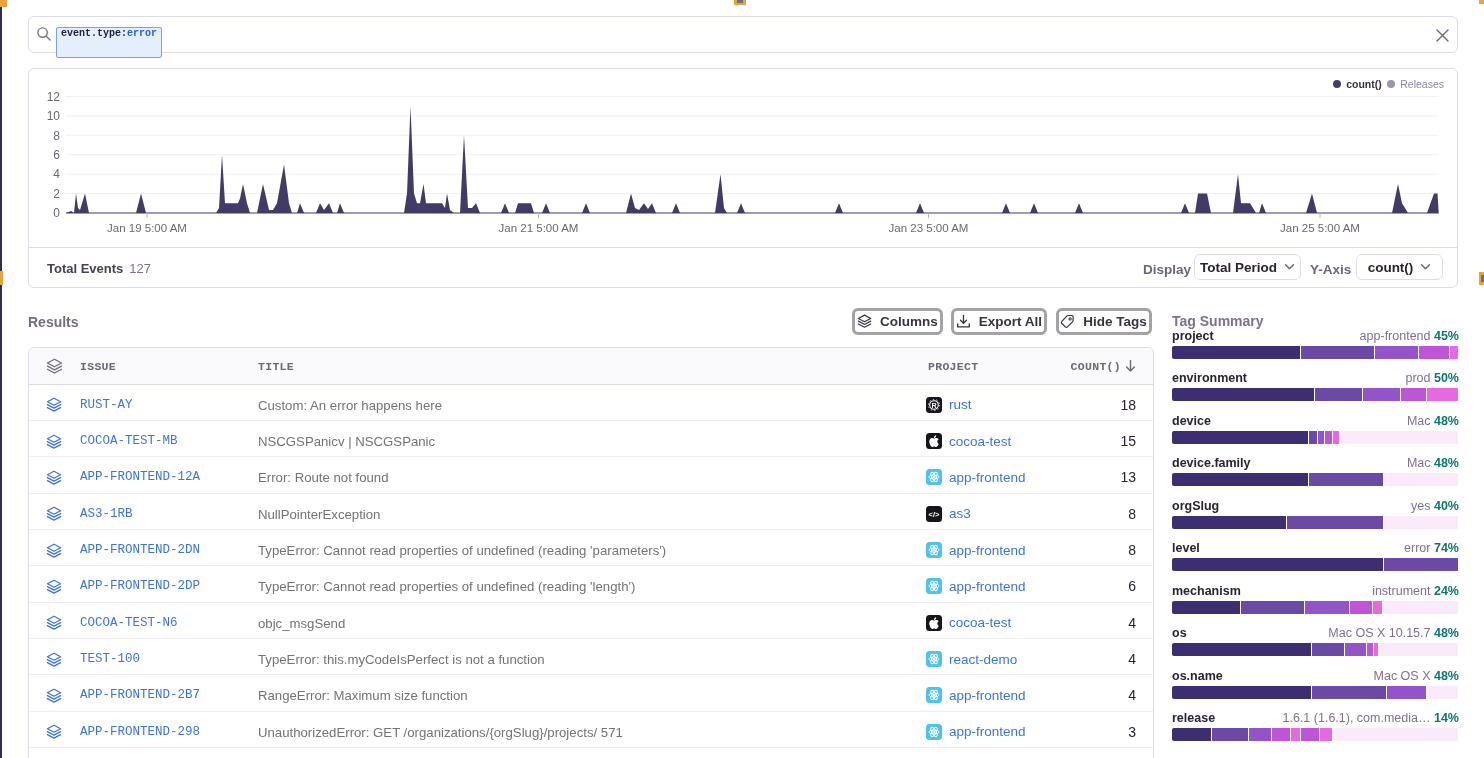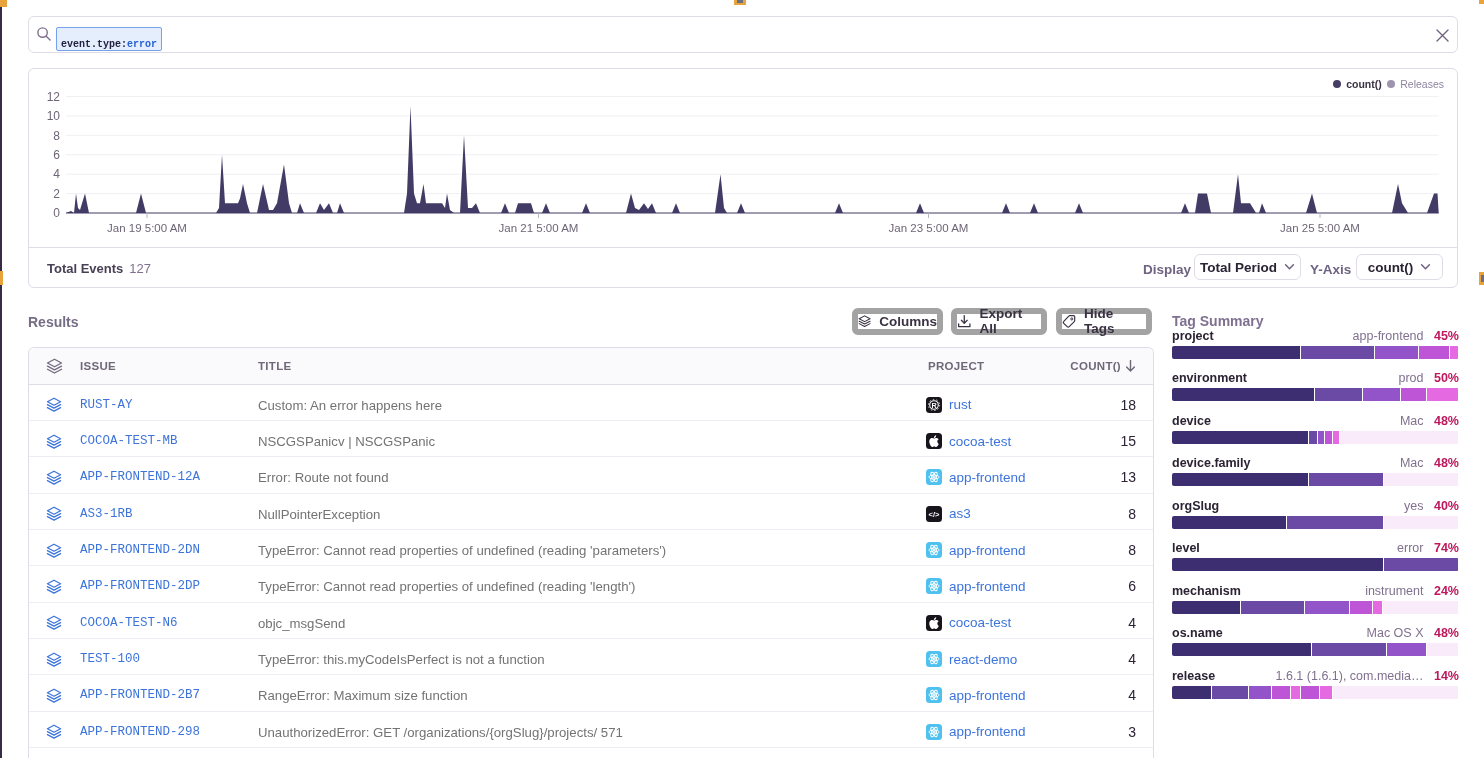--- a/index.html
+++ b/index.html
@@ -1,67 +1,67 @@
 <!DOCTYPE html>
 <html><head><meta charset="utf-8">
 <style>
 * { margin:0; padding:0; box-sizing:border-box; }
 html,body { width:1484px; height:758px; overflow:hidden; background:#fff;
   font-family:"Liberation Sans",sans-serif; color:#2b2233; }
 .abs { position:absolute; }
 .panel { position:absolute; border:1px solid #e0dce5; border-radius:6px; background:#fff; }
 
 .search { left:28px; top:16px; width:1430px; height:37px; }
-.token { position:absolute; left:27px; top:10px; height:24px; padding:0 4px; display:inline-flex; align-items:flex-end; background:#e4eefc;
+.token { position:absolute; left:27px; top:10px; height:31px; padding:0 4px; display:inline-flex; align-items:flex-start; background:#e4eefc;
   border:1px solid #76a2ea; border-radius:2px; font-family:"Liberation Mono",monospace;
   font-size:10px; color:#232043; font-weight:bold; }
 .token i { font-style:normal; color:#2562d4; }
 
 .chartp { left:28px; top:67.5px; width:1430px; height:220.0px; }
 .legend { position:absolute; right:13px; top:9.5px; font-size:10.5px; display:flex; align-items:center; gap:5px; }
 .legend .d1,.legend .d2 { width:8.5px;height:8.5px;border-radius:50%;display:inline-block; }
 .d1 { background:#463e66; } .d2 { background:#9d94ad; }
 .lg1 { color:#3a3243; font-weight:600;} .lg2 { color:#8d85a0; }
 .chfoot { position:absolute; left:0; right:0; top:178.0px; bottom:0; border-top:1px solid #e0dce5; }
 .totev { position:absolute; left:18px; top:13.5px; font-size:13px; font-weight:700; color:#494056;text-align:center; }
 .totev span { font-weight:400; color:#80708f; margin-left:6px; }
 .ddlabel { position:absolute; top:14px; font-size:13.5px; font-weight:600; color:#6f6382; }
 .ddbtn { position:absolute; top:6.5px; height:26px; border:1px solid #e0dce5; border-radius:6px;
   background:#fff; font-size:13.5px; font-weight:700; color:#2b2233; display:flex; align-items:center;
   justify-content:center; gap:7px; }
 
 .results-h { position:absolute; left:28px; top:314px; font-size:14px; font-weight:700; color:#766d85; }
-.btn { position:absolute; top:307.5px; height:27px; border:6px solid #a3a3a3; border-radius:6px; background:#fff;
+.btn { position:absolute; top:307.5px; height:27px; border:3px solid #a3a3a3; border-radius:6px; background:#fff;
   font-size:13.5px; font-weight:700; color:#3a3243; display:flex; align-items:center; justify-content:center; gap:8px; }
 
 .table { position:absolute; left:28px; top:346.5px; width:1126px; bottom:0;
   border:1px solid #e0dce5; border-bottom:none; border-radius:6px 6px 0 0; background:#fff; overflow:hidden; }
 .thead { height:37px; background:#faf9fb; border-bottom:1px solid #e0dce5; position:relative;
   font-size:11.5px; font-weight:700; color:#6f6878; letter-spacing:.3px; }
-.thead > div { position:absolute; top:50%; transform:translateY(-50%); }
+.thead > div { position:absolute; top:50%; transform:translateY(-50%);font-family:Liberation Mono, monospace; }
 .trow > div { position:absolute; top:calc(50% + 2.5px); transform:translateY(-50%); }
 .trow .c-ic { top:calc(50% + 3px); }
 .trow { position:relative; border-bottom:1px solid #f0ecf3; font-size:14px; }
 .c-ic { left:16.5px; width:16px; height:16px; }
 .c-ic svg { display:block; }
 .h-issue { left:51px; } .h-title { left:229px; } .h-proj { left:899px; }
 .h-count { right:17px; text-align:right; }
 .c-issue { left:51px; font-family:"Liberation Mono",monospace; font-size:12.5px; color:#3d74db; }
 .c-title { left:229px; color:#737373; font-size:13.2px; }
 .c-proj { left:897px; display:flex; align-items:center; gap:7px; font-size:13.5px; color:#3d74db; }
 .c-proj svg { display:block; }
 .c-count { right:17px; text-align:right; color:#2b2233; }
 
 .side { position:absolute; left:1172px; top:313px; width:287px; }
 .side h3 { font-size:14px; font-weight:700; color:#80708f; margin-bottom:0; }
 .tagrow { margin-bottom:12.45px; }
 .tagtop { display:flex; justify-content:space-between; align-items:baseline; margin-bottom:3px; }
 .tlabel { font-size:12.5px; font-weight:700; color:#2b2233; }
 .tval { font-size:12.5px; color:#80708f; }
-.tval b { color:#be185d;margin-left:7px; }
+.tval b { color:#0f766e; }
 .tbar { display:flex; height:13px; border-radius:2px; overflow:hidden; }
 .tbar div { height:100%; border-right:1px solid #fff; }
 .tbar div:last-child { border-right:none; }
 .orange { position:absolute; background:#e8a33d; }
 </style></head>
 <body>
 <div class="abs" style="left:0;top:0;width:2px;height:758px;background:#362c46"></div>
 
 <div class="panel search">
   <svg class="abs" style="left:7px;top:9px" width="16" height="16" viewBox="0 0 17 17" fill="none">
@@ -458,20 +458,34 @@
         <div style="width:69px;background:#3d2d71"></div>
         <div style="width:64px;background:#6a4aa5"></div>
         <div style="width:45px;background:#9353c9"></div>
         <div style="width:23px;background:#be55d6"></div>
         <div style="width:10px;background:#e56ae2"></div>
         <div style="width:75px;background:#faebfa"></div>
       </div>
 </div>
     <div class="tagrow">
 <div class="tagtop">
+        <span class="tlabel">os</span>
+        <span class="tval">Mac OS X 10.15.7 <b>48%</b></span>
+      </div>
+<div class="tbar">
+        <div style="width:140px;background:#3d2d71"></div>
+        <div style="width:33px;background:#6a4aa5"></div>
+        <div style="width:22px;background:#9353c9"></div>
+        <div style="width:7px;background:#be55d6"></div>
+        <div style="width:5px;background:#e56ae2"></div>
+        <div style="width:79px;background:#faebfa"></div>
+      </div>
+</div>
+    <div class="tagrow">
+<div class="tagtop">
         <span class="tlabel">os.name</span>
         <span class="tval">Mac OS X <b>48%</b></span>
       </div>
 <div class="tbar">
         <div style="width:140px;background:#3d2d71"></div>
         <div style="width:75px;background:#6a4aa5"></div>
         <div style="width:40px;background:#9353c9"></div>
         <div style="width:31px;background:#faebfa"></div>
       </div>
 </div>

